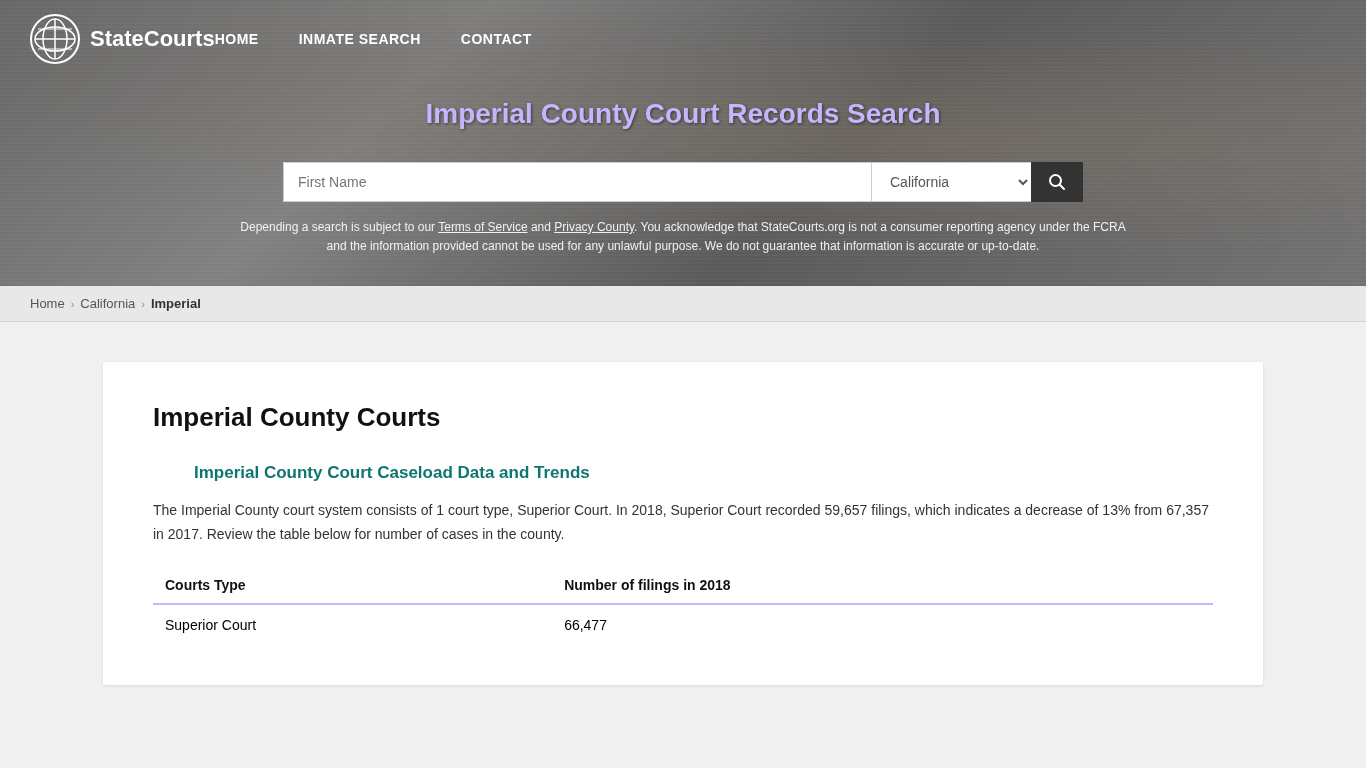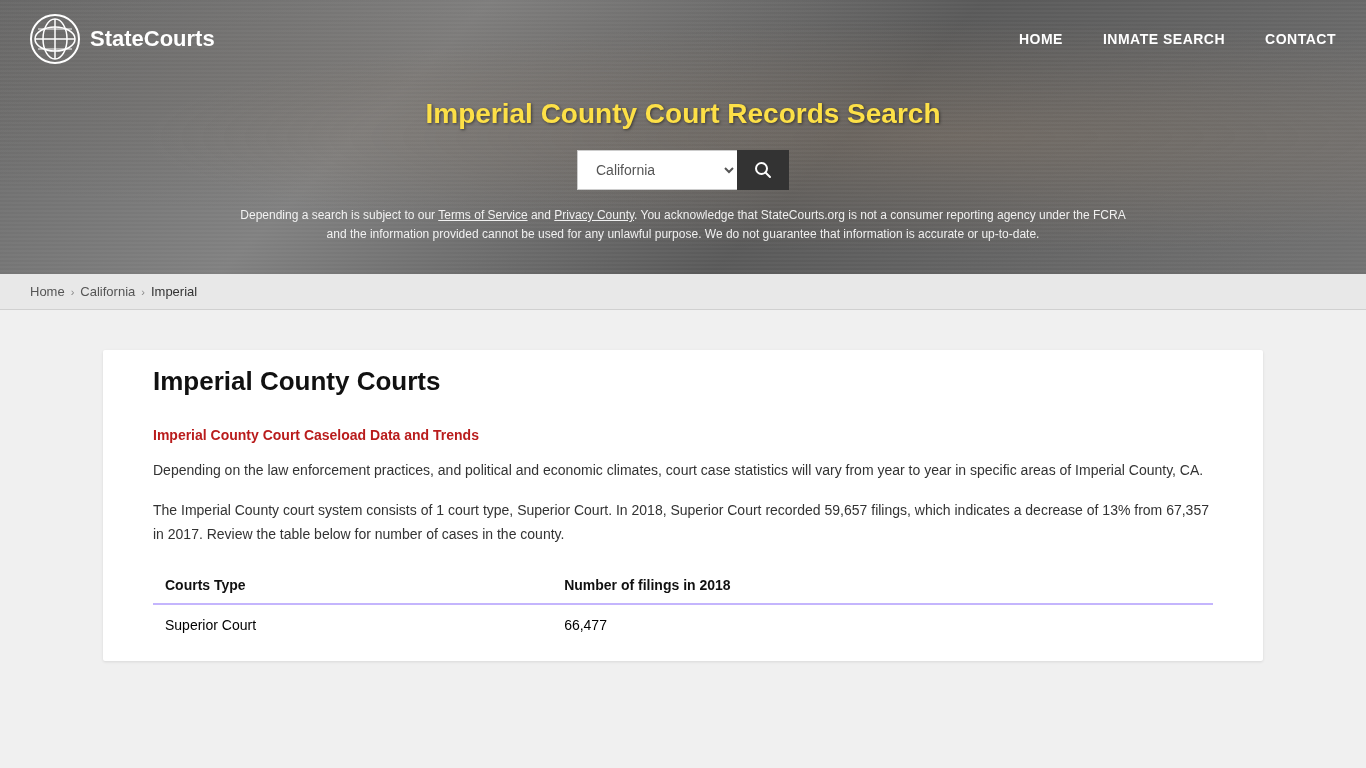--- a/index.html
+++ b/index.html
@@ -32,21 +32,20 @@
       z-index: 1;
     }
     .header-content {
       position: relative;
       z-index: 2;
     }
 
     
     .navbar {
       display: flex;
-      justify-content: space-between;
       align-items: center;
       padding: 14px 30px;
     }
     .logo-area {
       display: flex;
       align-items: center;
       gap: 10px;
     }
     .logo-icon {
       width: 50px;
@@ -69,24 +68,24 @@
       font-weight: bold;
       letter-spacing: 0.5px;
     }
 
     
     .hero {
       text-align: center;
       padding: 20px 20px 30px;
     }
     .hero h1 {
-      color: #fde047;
+      color: #c4b5fd;
       font-size: 28px;
       font-weight: bold;
-      margin-bottom: 20px;
+      margin-bottom: 32px;
       text-shadow: 1px 1px 3px rgba(0,0,0,0.5);
     }
     .search-bar {
       display: flex;
       justify-content: center;
       gap: 0;
       margin-bottom: 16px;
       max-width: 800px;
       margin-left: auto;
       margin-right: auto;
@@ -151,44 +150,45 @@
     }
     .breadcrumb a {
       color: #555;
       text-decoration: none;
     }
     .breadcrumb-sep {
       color: #888;
       font-size: 11px;
     }
     .breadcrumb-current {
-      font-weight: normal;
+      font-weight: bold;
       color: #333;
     }
 
     
     .main-content {
       max-width: 1160px;
       margin: 30px auto;
       background: white;
-      padding: 16px 50px;
+      padding: 40px 50px;
       border-radius: 2px;
       box-shadow: 0 1px 3px rgba(0,0,0,0.1);
     }
     .main-content h2 {
       font-size: 26px;
       font-weight: bold;
       color: #111;
       margin-bottom: 30px;
     }
     .main-content h3 {
-      font-size: 14px;
-      font-weight: bold;
-      color: #b91c1c;
+      font-size: 17px;
+      font-weight: bold;
+      color: #0f766e;
       margin-bottom: 16px;
+      margin-left: 41px;
     }
     .main-content p {
       font-size: 14px;
       line-height: 1.7;
       color: #333;
       margin-bottom: 16px;
     }
 
     
     .data-table {
@@ -255,20 +255,21 @@
         </li>
         <li>
           <a href="#">CONTACT</a>
         </li>
       </ul>
     </nav>
 
     <div class="hero">
       <h1>Imperial County Court Records Search</h1>
       <div class="search-bar">
+        <input type="text" placeholder="First Name" style="">
         <select>
           <option>Select State</option>
           <option>Alabama</option>
           <option>Alaska</option>
           <option>Arizona</option>
           <option>Arkansas</option>
           <option selected="">California</option>
           <option>Colorado</option>
           <option>Connecticut</option>
           <option>Delaware</option>
@@ -294,21 +295,20 @@
   <span class="breadcrumb-sep">›</span>
   <a href="#">California</a>
   <span class="breadcrumb-sep">›</span>
   <span class="breadcrumb-current">Imperial</span>
 </div>
 
 <div style="background:#f0f0f0; padding: 10px 20px 40px;">
   <div class="main-content">
     <h2>Imperial County Courts</h2>
     <h3>Imperial County Court Caseload Data and Trends</h3>
-    <p>Depending on the law enforcement practices, and political and economic climates, court case statistics will vary from year to year in specific areas of Imperial County, CA.</p>
     <p>The Imperial County court system consists of 1 court type, Superior Court. In 2018, Superior Court recorded 59,657 filings, which indicates a decrease of 13% from 67,357 in 2017. Review the table below for number of cases in the county.</p>
 
     <table class="data-table">
       <thead>
         <tr>
           <th>Courts Type</th>
           <th>Number of filings in 2018</th>
         </tr>
       </thead>
       <tbody id="table-body">

